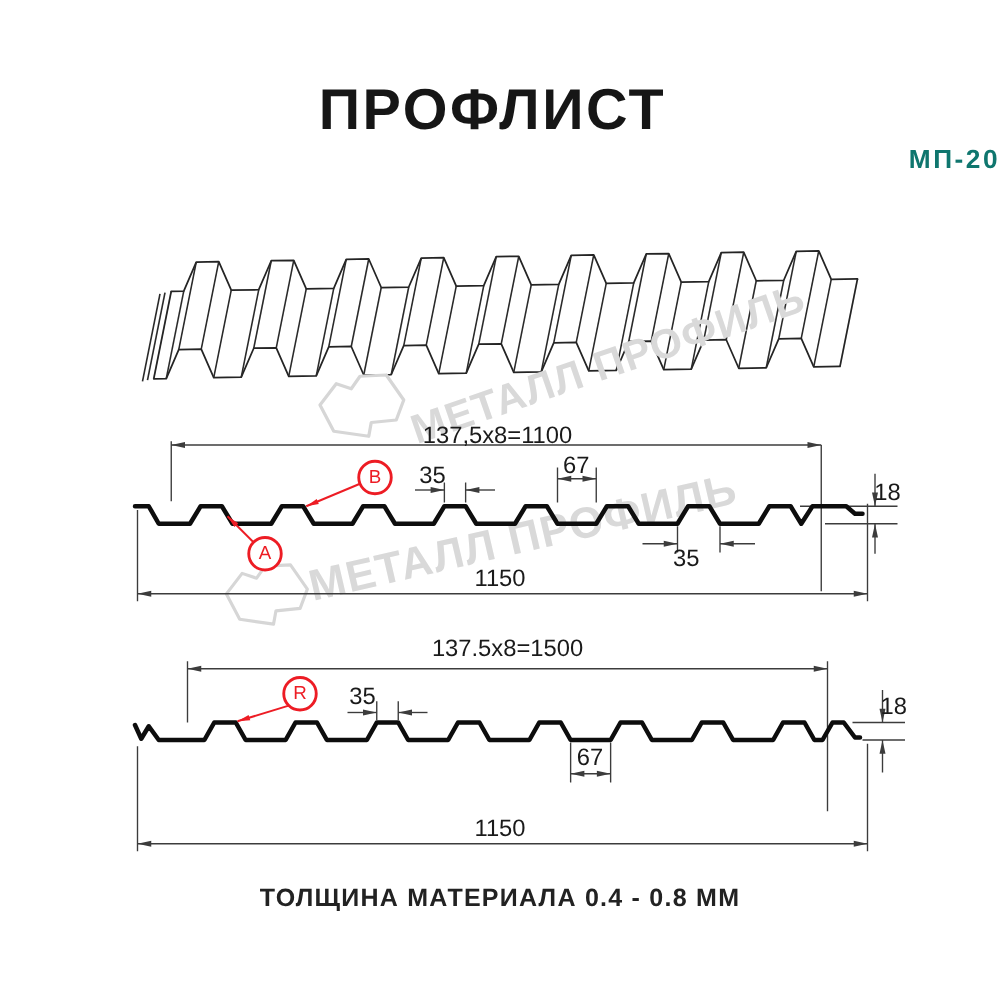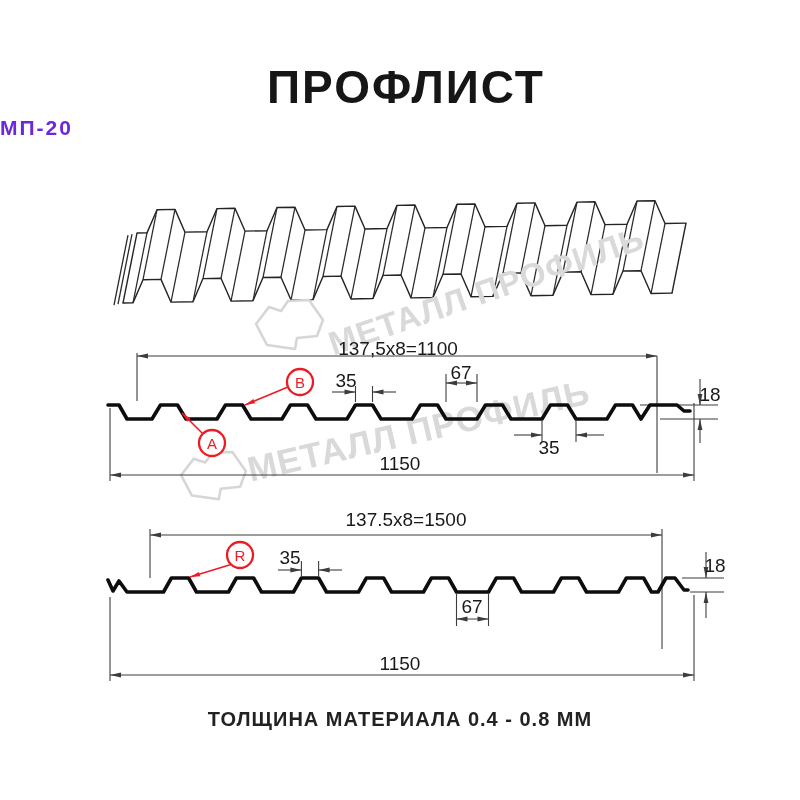--- a/index.html
+++ b/index.html
@@ -1,22 +1,22 @@
 <!DOCTYPE html>
 <html><head>
 <meta charset="utf-8">
 <style>
   html,body{margin:0;padding:0;background:#fff;}
   #stage{position:relative;width:800px;height:800px;background:#ffffff;overflow:hidden;
          font-family:"Liberation Sans",sans-serif;}
   .abs{position:absolute;}
   #page-title{left:0;top:60px;width:788px;text-align:center;font-size:46px;font-weight:800;
-              letter-spacing:2px;color:#161616;margin-left:12px;}
-  #page-subtitle{left:0;top:116px;width:800px;text-align:left;font-size:21px;font-weight:600;
-                 letter-spacing:2px;color:#6d28d9;}
+              letter-spacing:2px;color:#161616;}
+  #page-subtitle{left:0;top:116px;width:800px;text-align:right;font-size:21px;font-weight:600;
+                 letter-spacing:2px;color:#0f766e;}
   #footer-note{left:0;top:708px;width:800px;text-align:center;font-size:20px;font-weight:600;
                letter-spacing:1px;color:#222;}
   svg.layer{position:absolute;left:0;top:0;}
   #sheet3d{z-index:1;}
   .wm{z-index:2;color:#d9d9d9;font-weight:700;white-space:nowrap;letter-spacing:1px;}
   #wm-text-1{left:330px;top:326px;font-size:33px;transform:rotate(-19deg);transform-origin:left center;}
   #wm-text-2{left:248px;top:450px;font-size:35px;transform:rotate(-13deg);transform-origin:left center;}
   .wm-logo{z-index:2;}
   #diagrams{z-index:3;}
   .lbl{position:absolute;z-index:4;transform:translate(-50%,-50%);font-size:19px;color:#1a1a1a;

